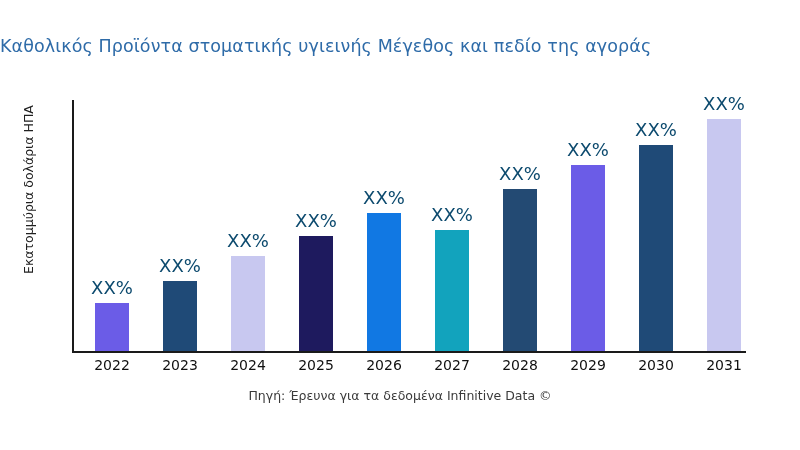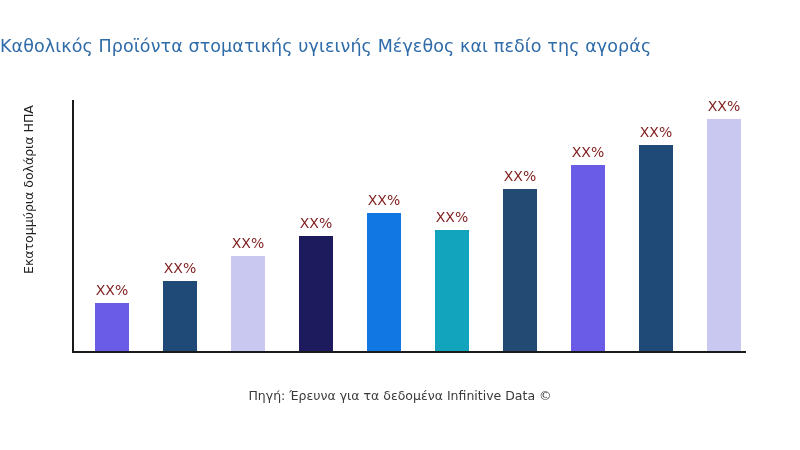--- a/index.html
+++ b/index.html
@@ -96,22 +96,22 @@
     position: absolute;
     bottom: 0;
     left: 0;
     width: 100%;
   }
 
   .bar-value {
     position: absolute;
     left: 50%;
     transform: translateX(-50%);
-    font-size: 14px;
-    color: #7f1d1d;
+    font-size: 18px;
+    color: #0c4a6e;
     white-space: nowrap;
   }
 
   
   #xticks {
     position: absolute;
     left: 72px;
     top: 357px;
     width: 680px;
     height: 24px;
@@ -198,16 +198,28 @@
           <div class="bar" style="height: 206.356px; background: rgb(31, 74, 119);"></div>
           <div class="bar-value" style="bottom: 211.356px;">XX%</div>
         </div>
         <div class="bar-slot" style="left: 635px; width: 34px;">
           <div class="bar" style="height: 232.15px; background: rgb(200, 200, 240);"></div>
           <div class="bar-value" style="bottom: 237.15px;">XX%</div>
         </div>
       </div>
   </div>
 
+  <div id="xticks">
+      <div class="xtick" style="left: 6px; width: 68px;">2022</div>
+      <div class="xtick" style="left: 74px; width: 68px;">2023</div>
+      <div class="xtick" style="left: 142px; width: 68px;">2024</div>
+      <div class="xtick" style="left: 210px; width: 68px;">2025</div>
+      <div class="xtick" style="left: 278px; width: 68px;">2026</div>
+      <div class="xtick" style="left: 346px; width: 68px;">2027</div>
+      <div class="xtick" style="left: 414px; width: 68px;">2028</div>
+      <div class="xtick" style="left: 482px; width: 68px;">2029</div>
+      <div class="xtick" style="left: 550px; width: 68px;">2030</div>
+      <div class="xtick" style="left: 618px; width: 68px;">2031</div>
+    </div>
 
   <div id="source">Πηγή: Έρευνα για τα δεδομένα Infinitive Data ©</div>
 
 </div>
 
 </body></html>

